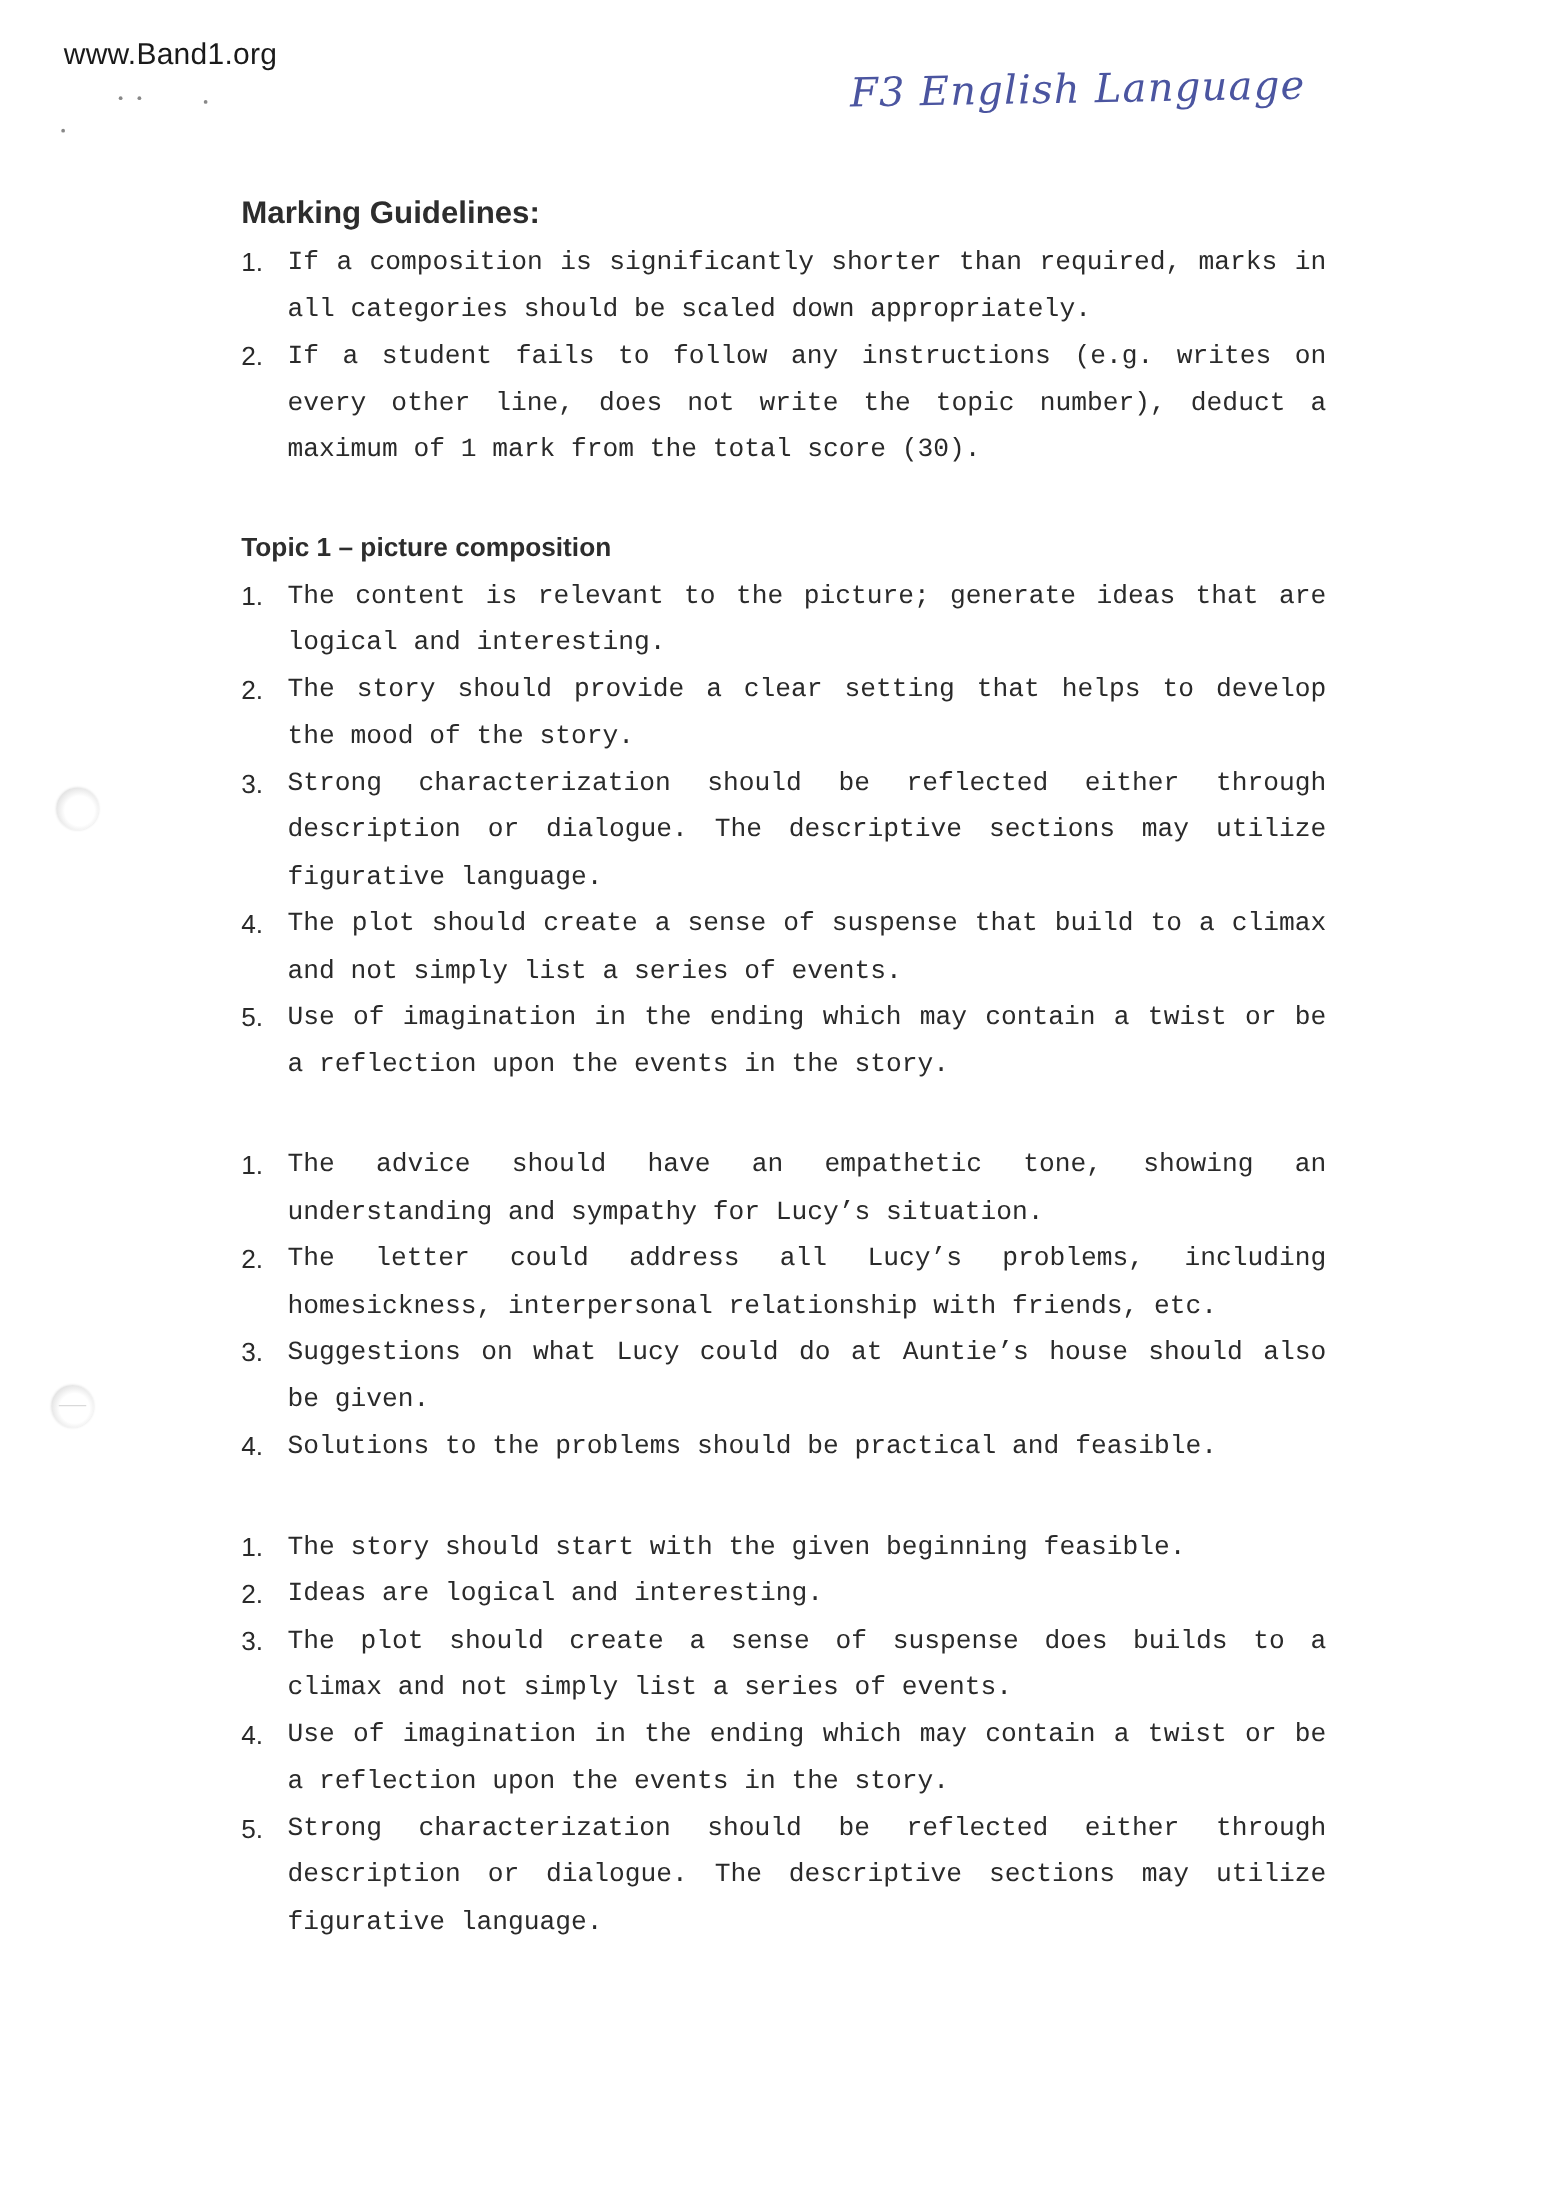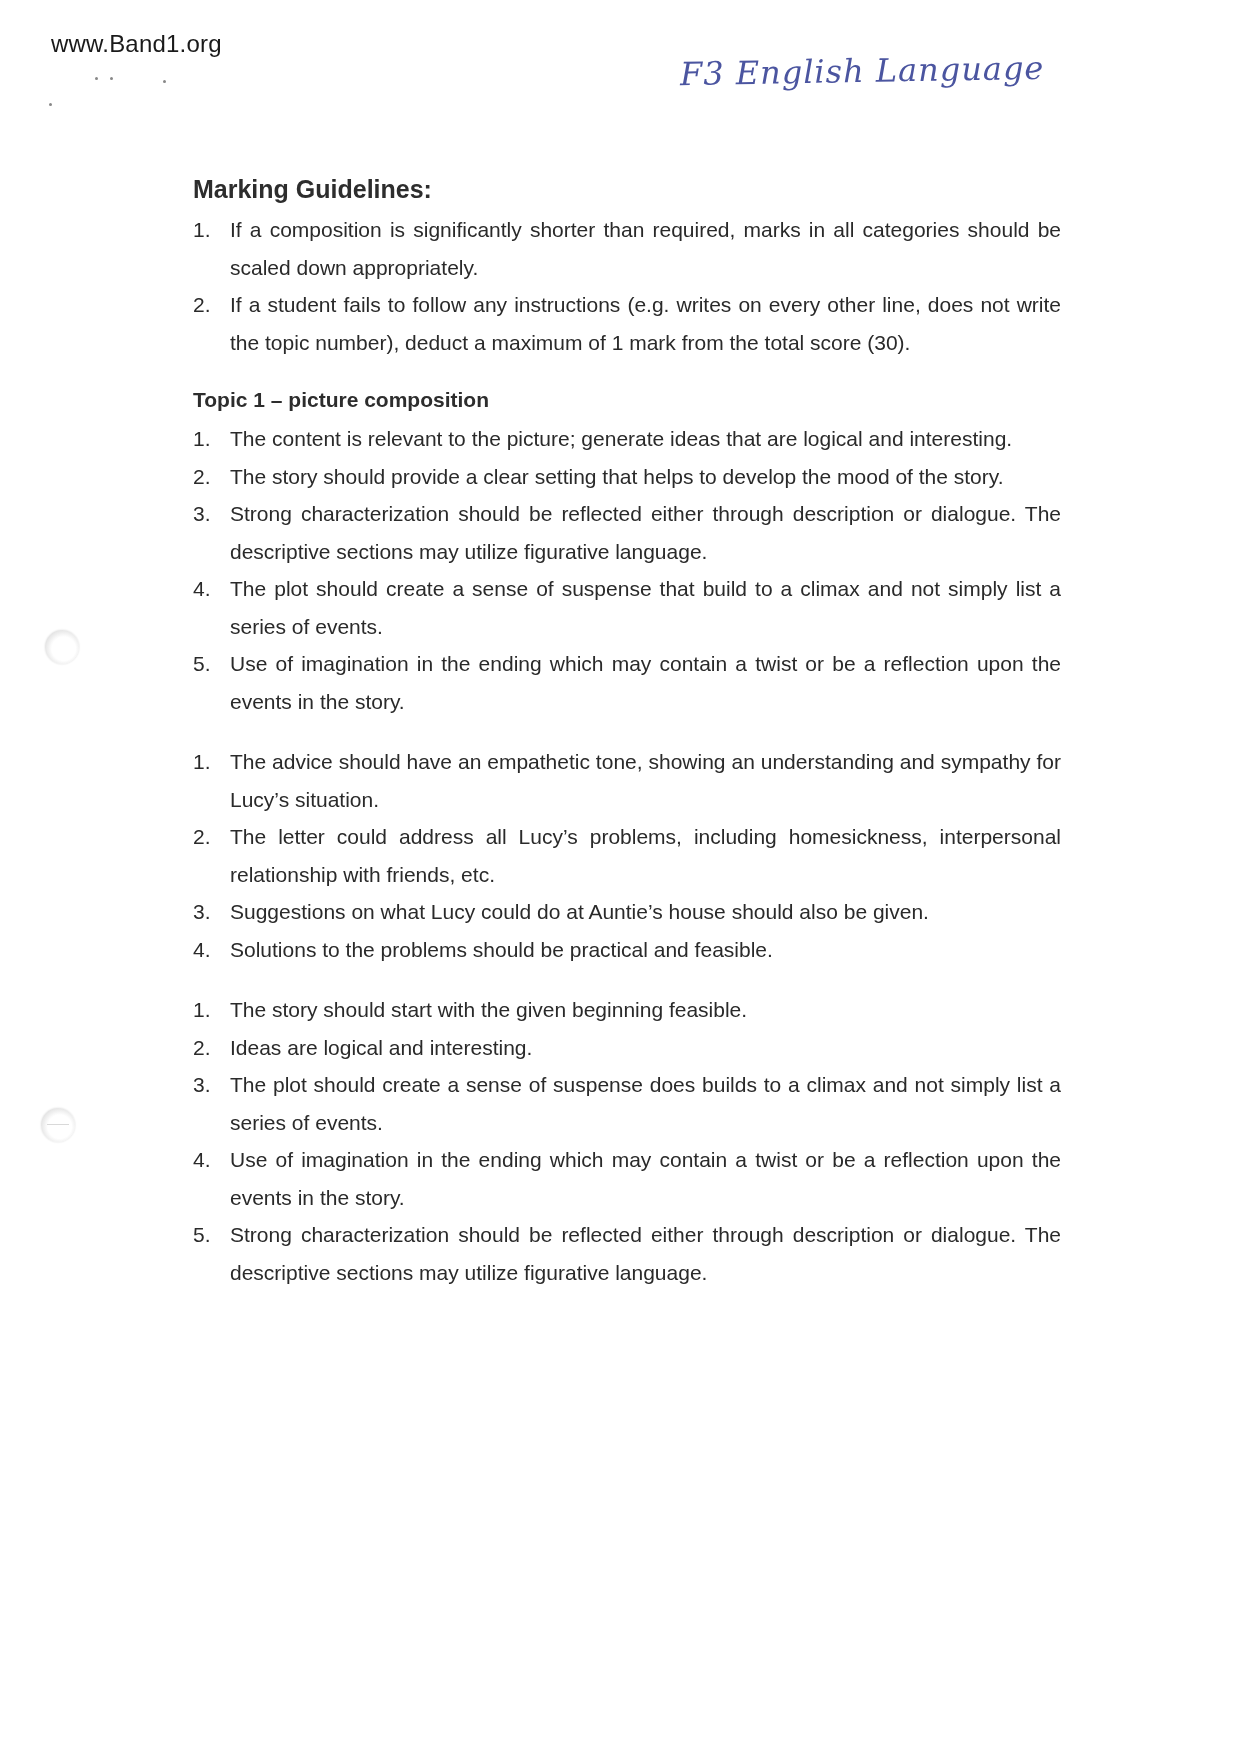--- a/index.html
+++ b/index.html
@@ -55,32 +55,32 @@
       position: absolute;
       left: 6px;
       right: 6px;
       top: 16px;
       height: 1px;
       background: #d9d9d9;
     }
     .content {
       position: absolute;
       left: 193px;
-      top: 171px;
+      top: 152px;
       width: 868px;
     }
     .main-title {
       font-size: 25px;
       font-weight: bold;
       color: #2d2d2d;
       margin: 0 0 4px 0;
       line-height: 36px;
     }
     .section {
-      margin-top: 23px;
+      margin-top: 43px;
     }
     .section-title {
       font-size: 21px;
       font-weight: bold;
       color: #2d2d2d;
       line-height: 32px;
       margin: 0 0 4px 0;
     }
     ol.items {
       list-style: none;
@@ -93,20 +93,21 @@
       line-height: 37.5px;
       text-align: justify;
     }
     ol.items li .num {
       flex: 0 0 37px;
       width: 37px;
     }
     ol.items li .txt {
       flex: 1 1 auto;
       text-align: justify;
+      font-family: Liberation Mono, monospace;
     }
   </style>
 </head>
 <body>
 
 <div class="watermark">www.Band1.org</div>
 <div class="handwritten">F3 English Language</div>
 
 <span class="speck" style="left:95px;top:77px;"></span>
 <span class="speck" style="left:110px;top:77px;"></span>

